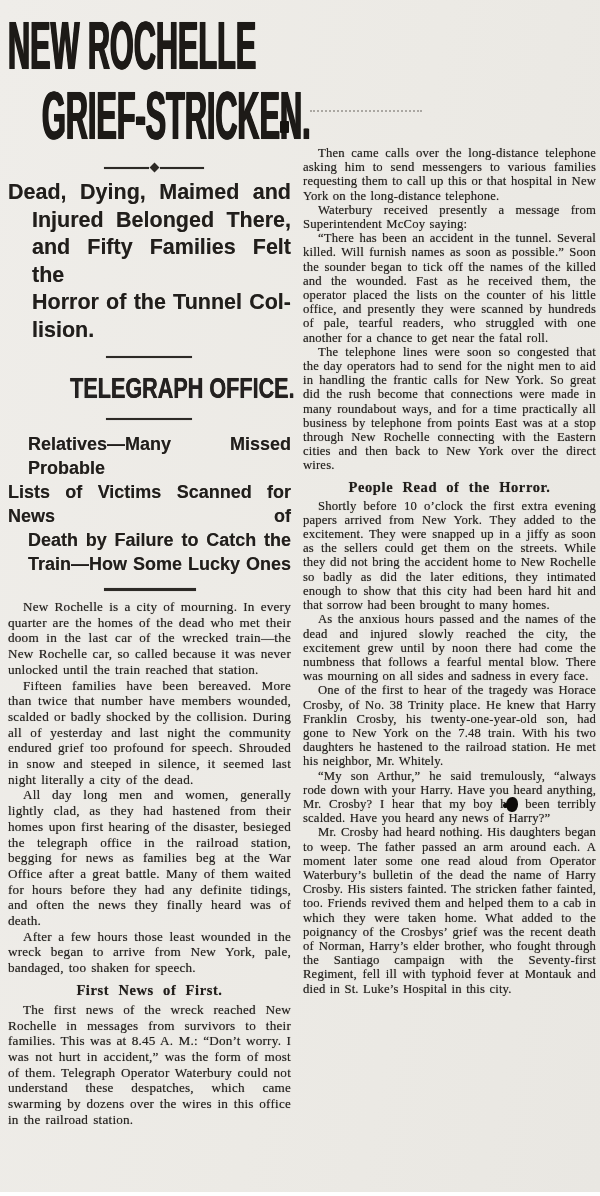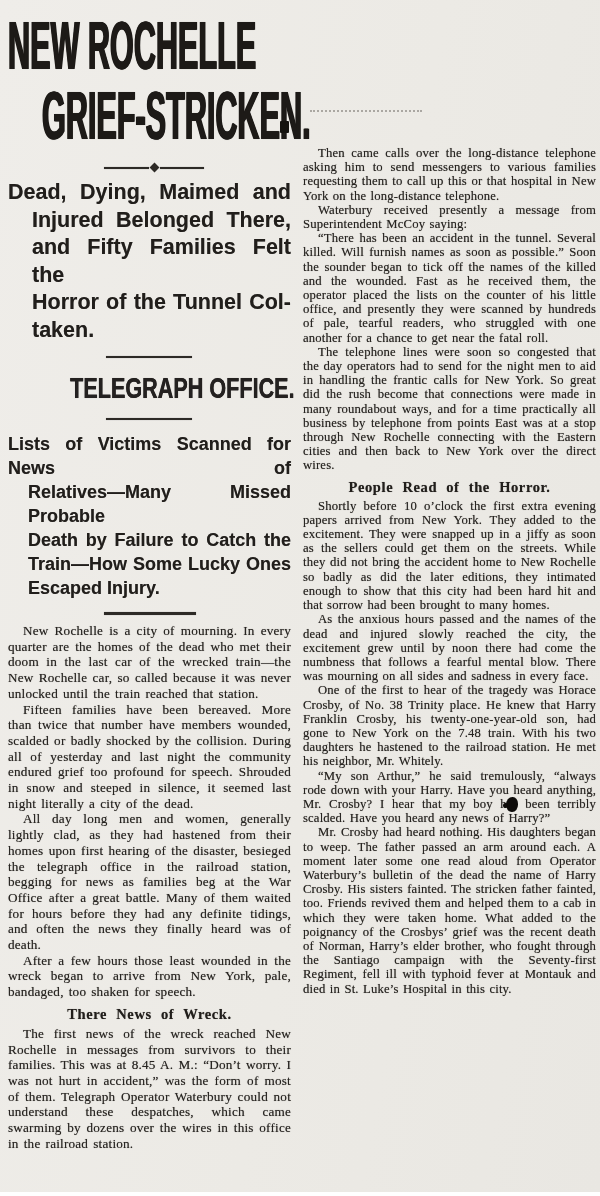--- a/index.html
+++ b/index.html
@@ -111,49 +111,48 @@
       <span class="bar"></span>
       <span class="dia"></span>
       <span class="bar"></span>
     </div>
 
     <div class="deck deck1">
       <div class="ln">Dead, Dying, Maimed and</div>
       <div class="ln hang">Injured Belonged There,</div>
       <div class="ln hang">and Fifty Families Felt the</div>
       <div class="ln hang">Horror of the Tunnel Col-</div>
-      <div class="ln hang last">taken.</div>
+      <div class="ln hang last">lision.</div>
     </div>
 
     <div class="rule"></div>
 
     <div class="subhead">
       <div class="sub-ln sub-ln2">
         <span class="squeeze subs">TELEGRAPH OFFICE.</span>
       </div>
     </div>
 
     <div class="rule"></div>
 
     <div class="deck deck2">
+      <div class="ln hang">Relatives—Many Missed Probable</div>
       <div class="ln">Lists of Victims Scanned for News of</div>
-      <div class="ln hang">Relatives—Many Missed Probable</div>
       <div class="ln hang">Death by Failure to Catch the</div>
       <div class="ln hang">Train—How Some Lucky Ones</div>
-      <div class="ln hang last">Escaped Injury.</div>
     </div>
 
     <div class="rule thick"></div>
 
     <p class="bp">New Rochelle is a city of mourning. In every quarter are the homes of the dead who met their doom in the last car of the wrecked train—the New Rochelle car, so called because it was never unlocked until the train reached that station.</p>
     <p class="bp">Fifteen families have been bereaved. More than twice that number have members wounded, scalded or badly shocked by the collision. During all of yesterday and last night the community endured grief too profound for speech. Shrouded in snow and steeped in silence, it seemed last night literally a city of the dead.</p>
     <p class="bp">All day long men and women, generally lightly clad, as they had hastened from their homes upon first hearing of the disaster, besieged the telegraph office in the railroad station, begging for news as families beg at the War Office after a great battle. Many of them waited for hours before they had any definite tidings, and often the news they finally heard was of death.</p>
     <p class="bp">After a few hours those least wounded in the wreck began to arrive from New York, pale, bandaged, too shaken for speech.</p>
 
-    <h3 class="sec-h">There News of Wreck.</h3>
+    <h3 class="sec-h">First News of First.</h3>
 
     <p class="bp">The first news of the wreck reached New Rochelle in messages from survivors to their families. This was at 8.45 A. M.: “Don’t worry. I was not hurt in accident,” was the form of most of them. Telegraph Operator Waterbury could not understand these despatches, which came swarming by dozens over the wires in this office in the railroad station.</p>
   </div>
 
   <div class="col col-right">
     <div class="body-start">
       <p class="bp">Then came calls over the long-distance telephone asking him to send messengers to various families requesting them to call up this or that hospital in New York on the long-distance telephone.</p>
       <p class="bp">Waterbury received presently a message from Superintendent McCoy saying:</p>
       <p class="bp">“There has been an accident in the tunnel. Several killed. Will furnish names as soon as possible.” Soon the sounder began to tick off the names of the killed and the wounded. Fast as he received them, the operator placed the lists on the counter of his little office, and presently they were scanned by hundreds of pale, tearful readers, who struggled with one another for a chance to get near the fatal roll.</p>
       <p class="bp">The telephone lines were soon so congested that the day operators had to send for the night men to aid in handling the frantic calls for New York. So great did the rush become that connections were made in many roundabout ways, and for a time practically all business by telephone from points East was at a stop through New Rochelle connecting with the Eastern cities and then back to New York over the direct wires.</p>

